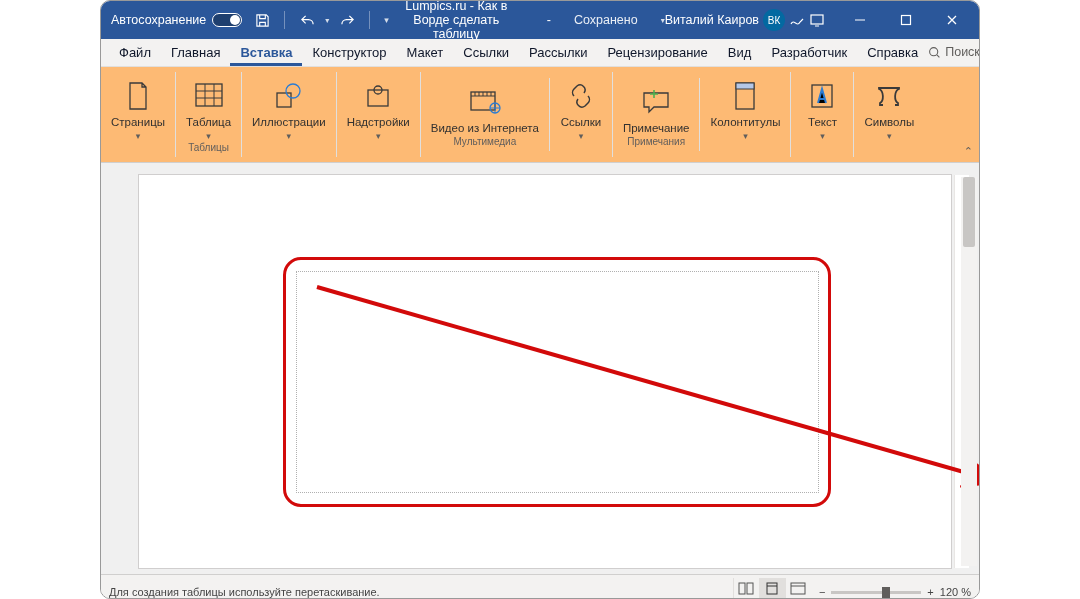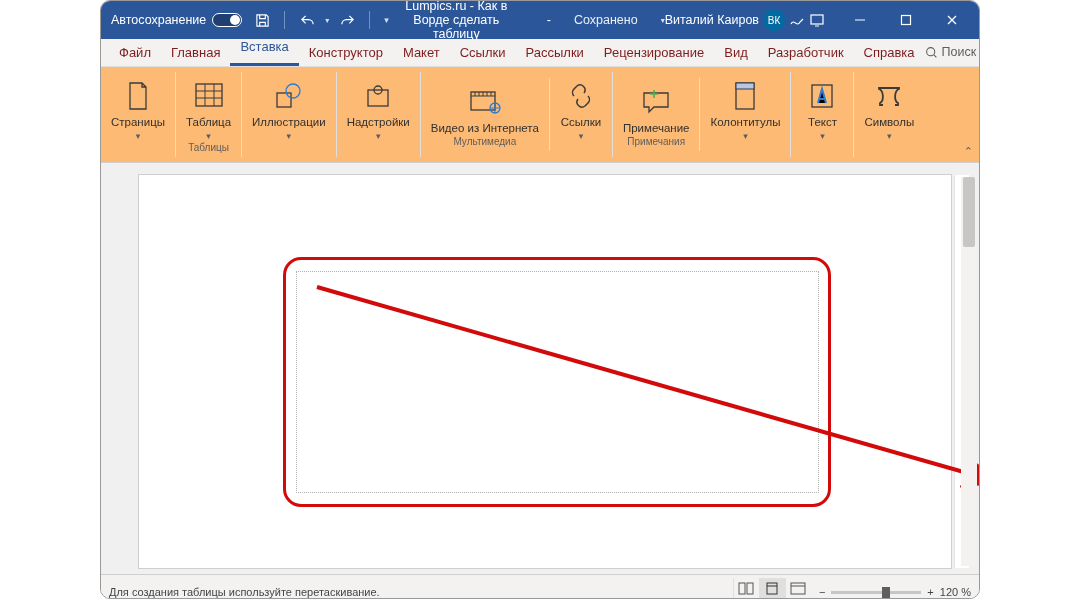--- a/index.html
+++ b/index.html
@@ -16,22 +16,22 @@
 .t-sep { width:1px; height:18px; background: rgba(255,255,255,.35); margin: 0 4px; }
 .title-center { flex: 1; text-align: center; display:flex; align-items:center; justify-content:center; gap:23px; }
 .title-status { opacity:.9; }
 .title-right { display:flex; align-items:center; gap:4px; }
 .avatar { width: 22px; height:22px; border-radius:50%; background:#0369a1; color:#fff; font-size:10px; display:flex; align-items:center; justify-content:center; }
 .winbtns { display:flex; margin-left:8px; }
 .winbtn { width: 46px; height: 38px; display:flex; align-items:center; justify-content:center; color:#fff; }
 
 
 .menu { height: 28px; background:#f3f2f1; display:flex; align-items:flex-end; padding: 0 8px; font-size:13px; border-bottom:1px solid #e1dfdd; position:relative; }
-.menu-item { padding: 4px 10px 6px; color:#7f1d1d; cursor:pointer; }
-.menu-item.active { color:#2b579a; font-weight:400; border-bottom:3px solid #2b579a; padding-bottom:9px; }
+.menu-item { padding: 4px 10px 6px; color:#0f172a; cursor:pointer; }
+.menu-item.active { color:#2b579a; font-weight:700; border-bottom:3px solid #2b579a; padding-bottom:3px; }
 .menu-right { margin-left:auto; display:flex; align-items:center; gap:6px; padding-bottom:3px; }
 .search { display:flex; align-items:center; gap:4px; color:#605e5c; font-size:12.5px; }
 .corner-btn { width:34px; height:22px; border:1px solid #c8c6c4; background:#fff; display:flex; align-items:center; justify-content:center; color:#2b579a; font-size:12px; border-radius:3px; }
 
 
 .ribbon { background:#fdba74; display:flex; align-items:center; height:96px; border-bottom:1px solid #d0cfce; position:relative; }
 .group { display:flex; flex-direction:column; align-items:center; border-right:1px solid #e1dfdd; padding: 4px 2px 2px; }
 .group-body { display:flex; align-items:flex-start; flex:1; }
 .bigbtn { display:flex; flex-direction:column; align-items:center; justify-content:flex-start; padding:2px 8px 0; font-size:11.5px; color:#323130; cursor:pointer; min-width:58px; }
 .bigbtn .ico { width:36px; height:36px; display:flex; align-items:center; justify-content:center; margin-bottom:2px; }

